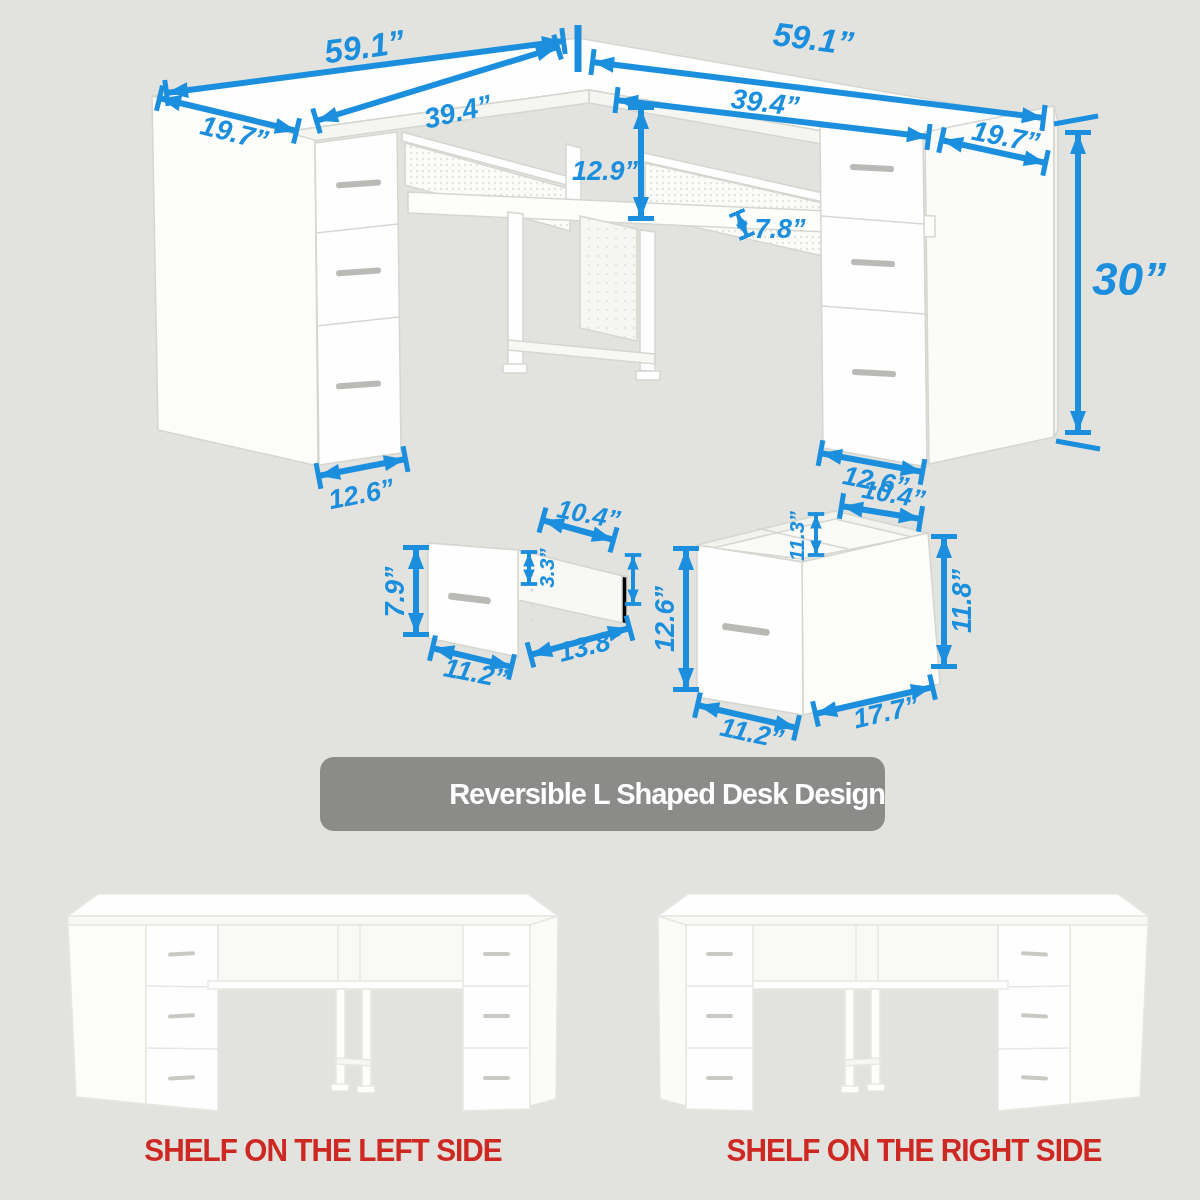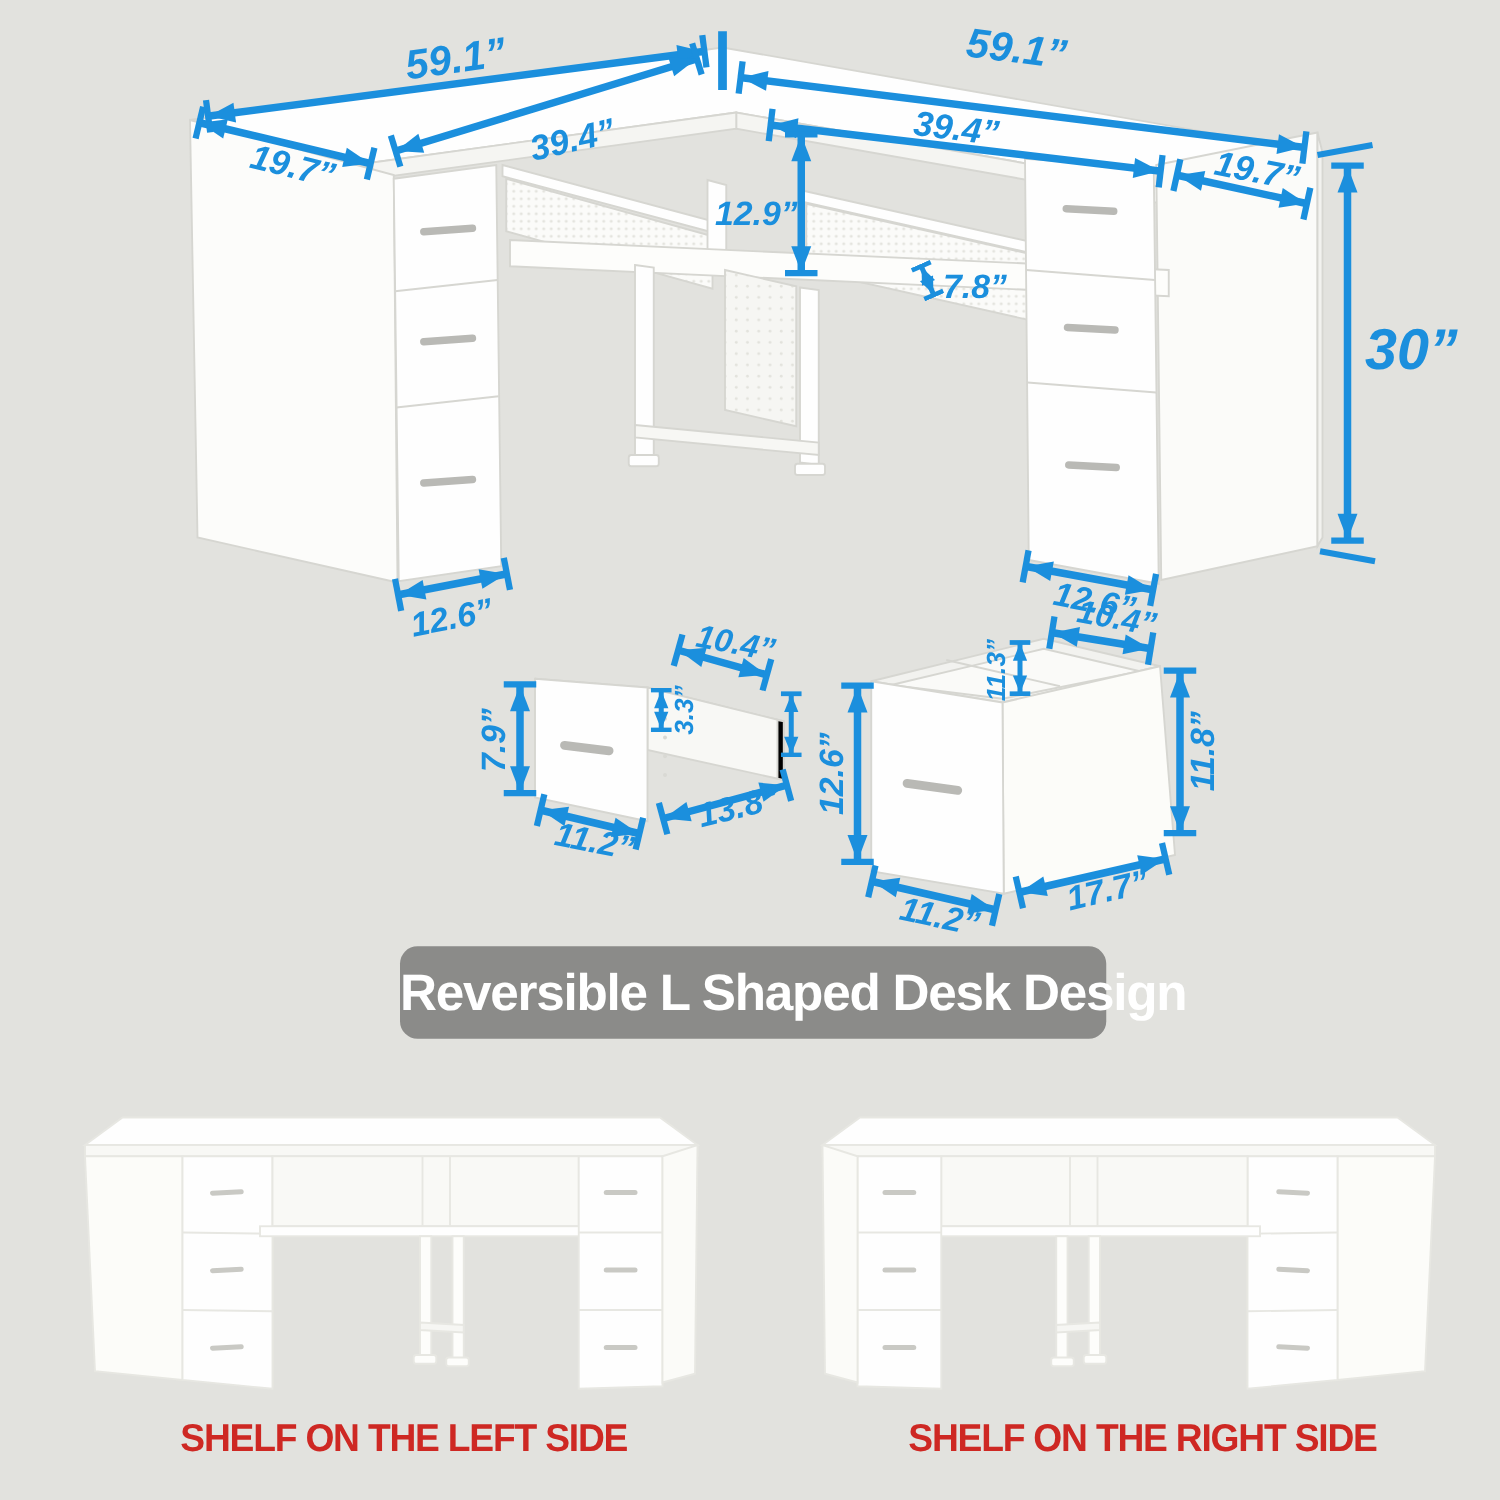--- a/index.html
+++ b/index.html
@@ -2,21 +2,21 @@
 <html><head>
 <meta charset="utf-8">
 <style>
   html,body{margin:0;padding:0;}
   body{background:#e2e2de;font-family:"Liberation Sans",sans-serif;}
   #stage{position:relative;width:1200px;height:1200px;background:#e2e2de;overflow:hidden;}
   svg{position:absolute;left:0;top:0;}
   .dim{font-family:"Liberation Sans",sans-serif;font-style:italic;font-weight:700;fill:#1b8fdd;}
   .banner{position:absolute;left:320px;top:757px;width:565px;height:74px;background:#8b8b89;
           border-radius:14px;color:#fff;text-align:right;line-height:74px;
-          font-size:41px;font-weight:700;letter-spacing:-1px;white-space:nowrap;}
+          font-size:29px;font-weight:700;letter-spacing:-1px;white-space:nowrap;}
   .caption{position:absolute;top:1133px;width:600px;text-align:center;color:#ce2823;
            font-size:31px;font-weight:700;letter-spacing:-1px;transform:scaleX(.96);}
   .caption-left{left:23px;}
   .caption-right{left:614px;}
 </style>
 </head>
 <body>
 
 <div id="stage">
 

